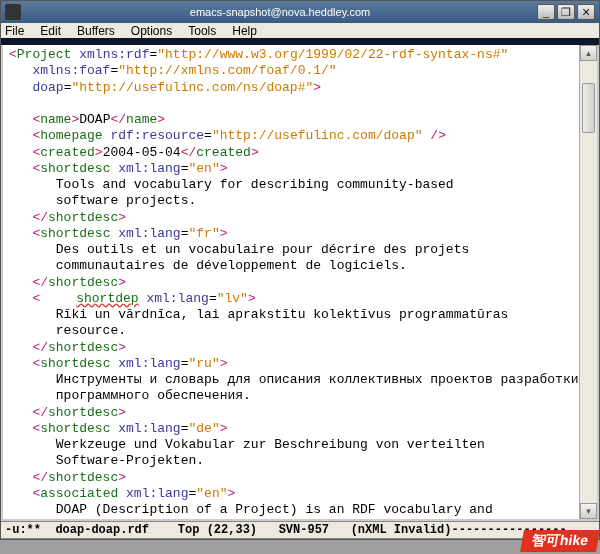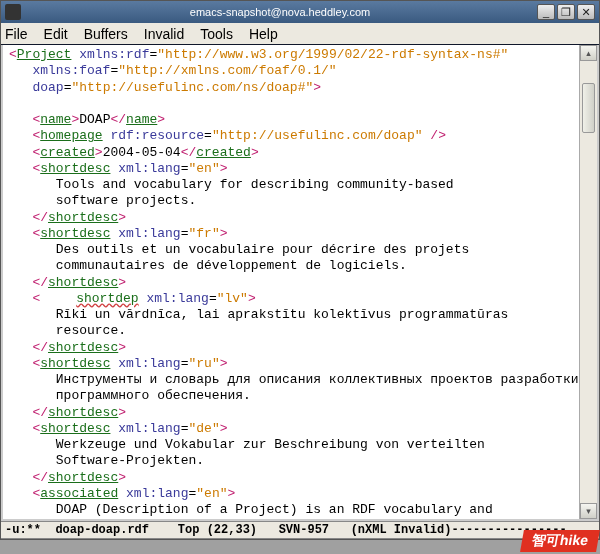--- a/index.html
+++ b/index.html
@@ -2,31 +2,31 @@
 <html><head>
 <meta charset="utf-8">
 <style>
   * { margin: 0; padding: 0; box-sizing: border-box; }
   body { font-family: sans-serif; font-size: 12px; background: #a0a0a0; width: 600px; height: 554px; overflow: hidden; }
   .window { width: 600px; height: 540px; display: flex; flex-direction: column; border: 1px solid #555; }
   .titlebar { background: linear-gradient(to bottom, #5a7aa0, #3a5a80); color: #fff; height: 22px; display: flex; align-items: center; padding: 0 4px; font-size: 11px; }
   .titlebar .title { flex: 1; text-align: center; }
   .titlebar .wbtn { width: 18px; height: 16px; background: linear-gradient(to bottom,#eee,#bbb); border: 1px solid #555; margin-left: 2px; display: flex; align-items: center; justify-content: center; font-size: 11px; color: #222; cursor: pointer; border-radius: 2px; }
   .titlebar .appicon { width: 16px; height: 16px; background: #333; border-radius: 2px; margin-right: 4px; }
-  .menubar { background: #ece9e0; height: 22px; display: flex; align-items: center; padding: 0 4px; gap: 16px; border-bottom: 1px solid #0f172a; font-size: 14px; }
+  .menubar { background: #ece9e0; height: 22px; display: flex; align-items: center; padding: 0 4px; gap: 16px; border-bottom: 7px solid #0f172a; font-size: 12px; }
   .menubar span { cursor: pointer; }
   .editor-wrap { flex: 1; display: flex; background: #fff; overflow: hidden; border: 2px solid #ccc; border-top: none; }
   .editor { flex: 1; font-family: "Courier New", monospace; font-size: 13px; line-height: 1.25; white-space: pre; padding: 2px 6px; overflow: hidden; color: #000; }
   .scrollbar { width: 18px; background: #ece9e0; position: relative; border-left: 1px solid #aaa; }
   .scrollbar .arrow { height: 16px; background: linear-gradient(to bottom,#f5f5f0,#d0d0c8); border: 1px solid #999; text-align: center; font-size: 9px; line-height: 14px; color: #555; }
   .scrollbar .thumb { position: absolute; top: 22px; left: 2px; right: 2px; height: 50px; background: linear-gradient(to right,#f0f0e8,#d0d0c8); border: 1px solid #999; border-radius: 2px; }
   .scrollbar .track { position: absolute; top: 16px; bottom: 16px; left: 0; right: 0; }
   .scrollbar .arrow.bottom { position: absolute; bottom: 0; left: 0; right: 0; }
   .modeline { background: #ece9e0; border-top: 1px solid #888; border-bottom: 1px solid #888; height: 18px; font-family: "Courier New", monospace; font-size: 12px; padding: 1px 4px; display: flex; align-items: center; white-space: pre; }
-  .tag { color: #1a6e1a; text-decoration: underline; }
+  .tag { color: #1a6e1a; }
   .attr { color: #3a3a9a; }
   .str { color: #cc7a00; }
   .slash { color: #c02070; }
   .err { text-decoration: underline wavy #d04040; margin-left: 36px; }
   .watermark { position: absolute; right: 2px; bottom: 2px; background: #e03020; color: #fff; font-size: 14px; font-weight: bold; padding: 2px 10px; transform: skewX(-10deg); font-family: sans-serif; }
 </style>
 </head>
 <body>
 
 <div class="window">
@@ -35,21 +35,21 @@
     <div class="title">emacs-snapshot@nova.heddley.com</div>
     <div class="wbtn">_</div>
     <div class="wbtn">❐</div>
     <div class="wbtn">✕</div>
   </div>
 
   <div class="menubar">
     <span>File</span>
     <span>Edit</span>
     <span>Buffers</span>
-    <span>Invalid</span>
+    <span>Options</span>
     <span>Tools</span>
     <span>Help</span>
   </div>
 
   <div class="editor-wrap">
     <div class="editor"><span class="slash">&lt;</span><span class="tag">Project</span> <span class="attr">xmlns:rdf</span>=<span class="str">"http://www.w3.org/1999/02/22-rdf-syntax-ns#"</span>
    <span class="attr">xmlns:foaf</span>=<span class="str">"http://xmlns.com/foaf/0.1/"</span>
    <span class="attr">doap</span>=<span class="str">"http://usefulinc.com/ns/doap#"</span><span class="slash">&gt;</span>
 
    <span class="slash">&lt;</span><span class="tag">name</span><span class="slash">&gt;</span><span>DOAP</span><span class="slash">&lt;/</span><span class="tag">name</span><span class="slash">&gt;</span>

